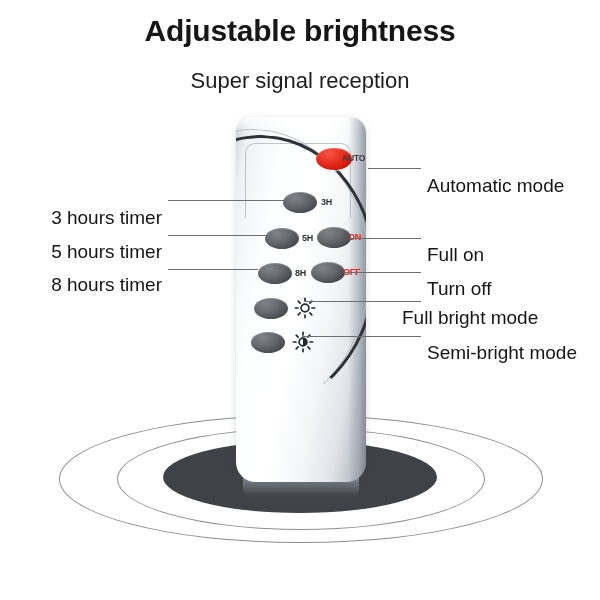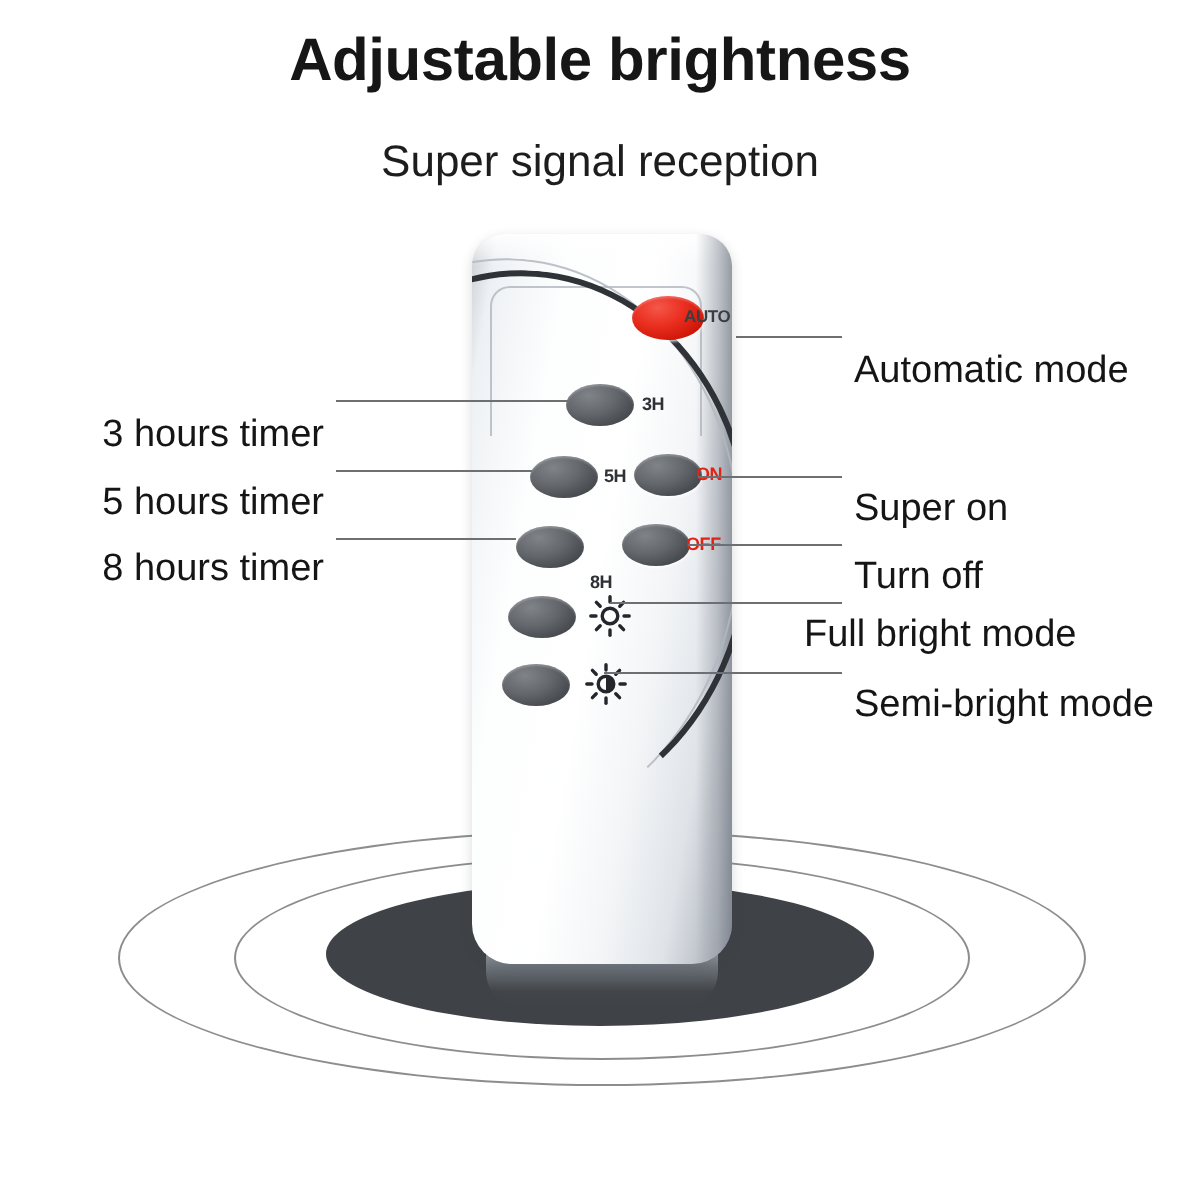--- a/index.html
+++ b/index.html
@@ -214,21 +214,21 @@
     <div class="btn" style="left:47px; top:75px;"></div>
     <div class="btn-cap" style="left:85px; top:81px;">3H</div>
 
     <div class="btn" style="left:29px; top:111px;"></div>
     <div class="btn-cap" style="left:66px; top:117px;">5H</div>
 
     <div class="btn" style="left:81px; top:110px;"></div>
     <div class="btn-cap red-cap" style="left:112px; top:116px;text-align:center;">ON</div>
 
     <div class="btn" style="left:22px; top:146px;"></div>
-    <div class="btn-cap" style="left:59px; top:170px;">8H</div>
+    <div class="btn-cap" style="left:59px; top:152px;">8H</div>
 
     <div class="btn" style="left:75px; top:145px;"></div>
     <div class="btn-cap red-cap" style="left:107px; top:151px;">OFF</div>
 
     <div class="btn" style="left:18px; top:181px;"></div>
     <svg class="sun" style="left:58px; top:180px;" width="22" height="22" viewBox="0 0 22 22">
       <g stroke="#23272b" stroke-width="1.7" stroke-linecap="round" fill="none">
         <circle cx="11" cy="11" r="3.9"></circle>
         <line x1="11" y1="1.4" x2="11" y2="4"></line>
         <line x1="11" y1="18" x2="11" y2="20.6"></line>
@@ -264,21 +264,21 @@
   <div class="callout left" style="left:12px; top:226px; width:150px;text-align:right;">5 hours timer</div>
   <div class="leader" style="left:168px; top:235px; width:98px;"></div>
 
   <div class="callout left" style="left:12px; top:259px; width:150px;">8 hours timer</div>
   <div class="leader" style="left:168px; top:269px; width:90px;"></div>
 
   <div class="leader" style="left:368px; top:168px; width:53px;"></div>
   <div class="callout right" style="left:427px; top:160px;">Automatic mode</div>
 
   <div class="leader" style="left:349px; top:238px; width:72px;"></div>
-  <div class="callout right" style="left:427px; top:229px;">Super on</div>
+  <div class="callout right" style="left:427px; top:229px;">Full on</div>
 
   <div class="leader" style="left:344px; top:272px; width:77px;"></div>
   <div class="callout right" style="left:427px; top:263px;">Turn off</div>
 
   <div class="leader" style="left:305px; top:301px; width:116px;"></div>
   <div class="callout right" style="left:402px; top:292px;text-align:center;">Full bright mode</div>
 
   <div class="leader" style="left:302px; top:336px; width:119px;"></div>
   <div class="callout right" style="left:427px; top:327px;">Semi-bright mode</div>
 

